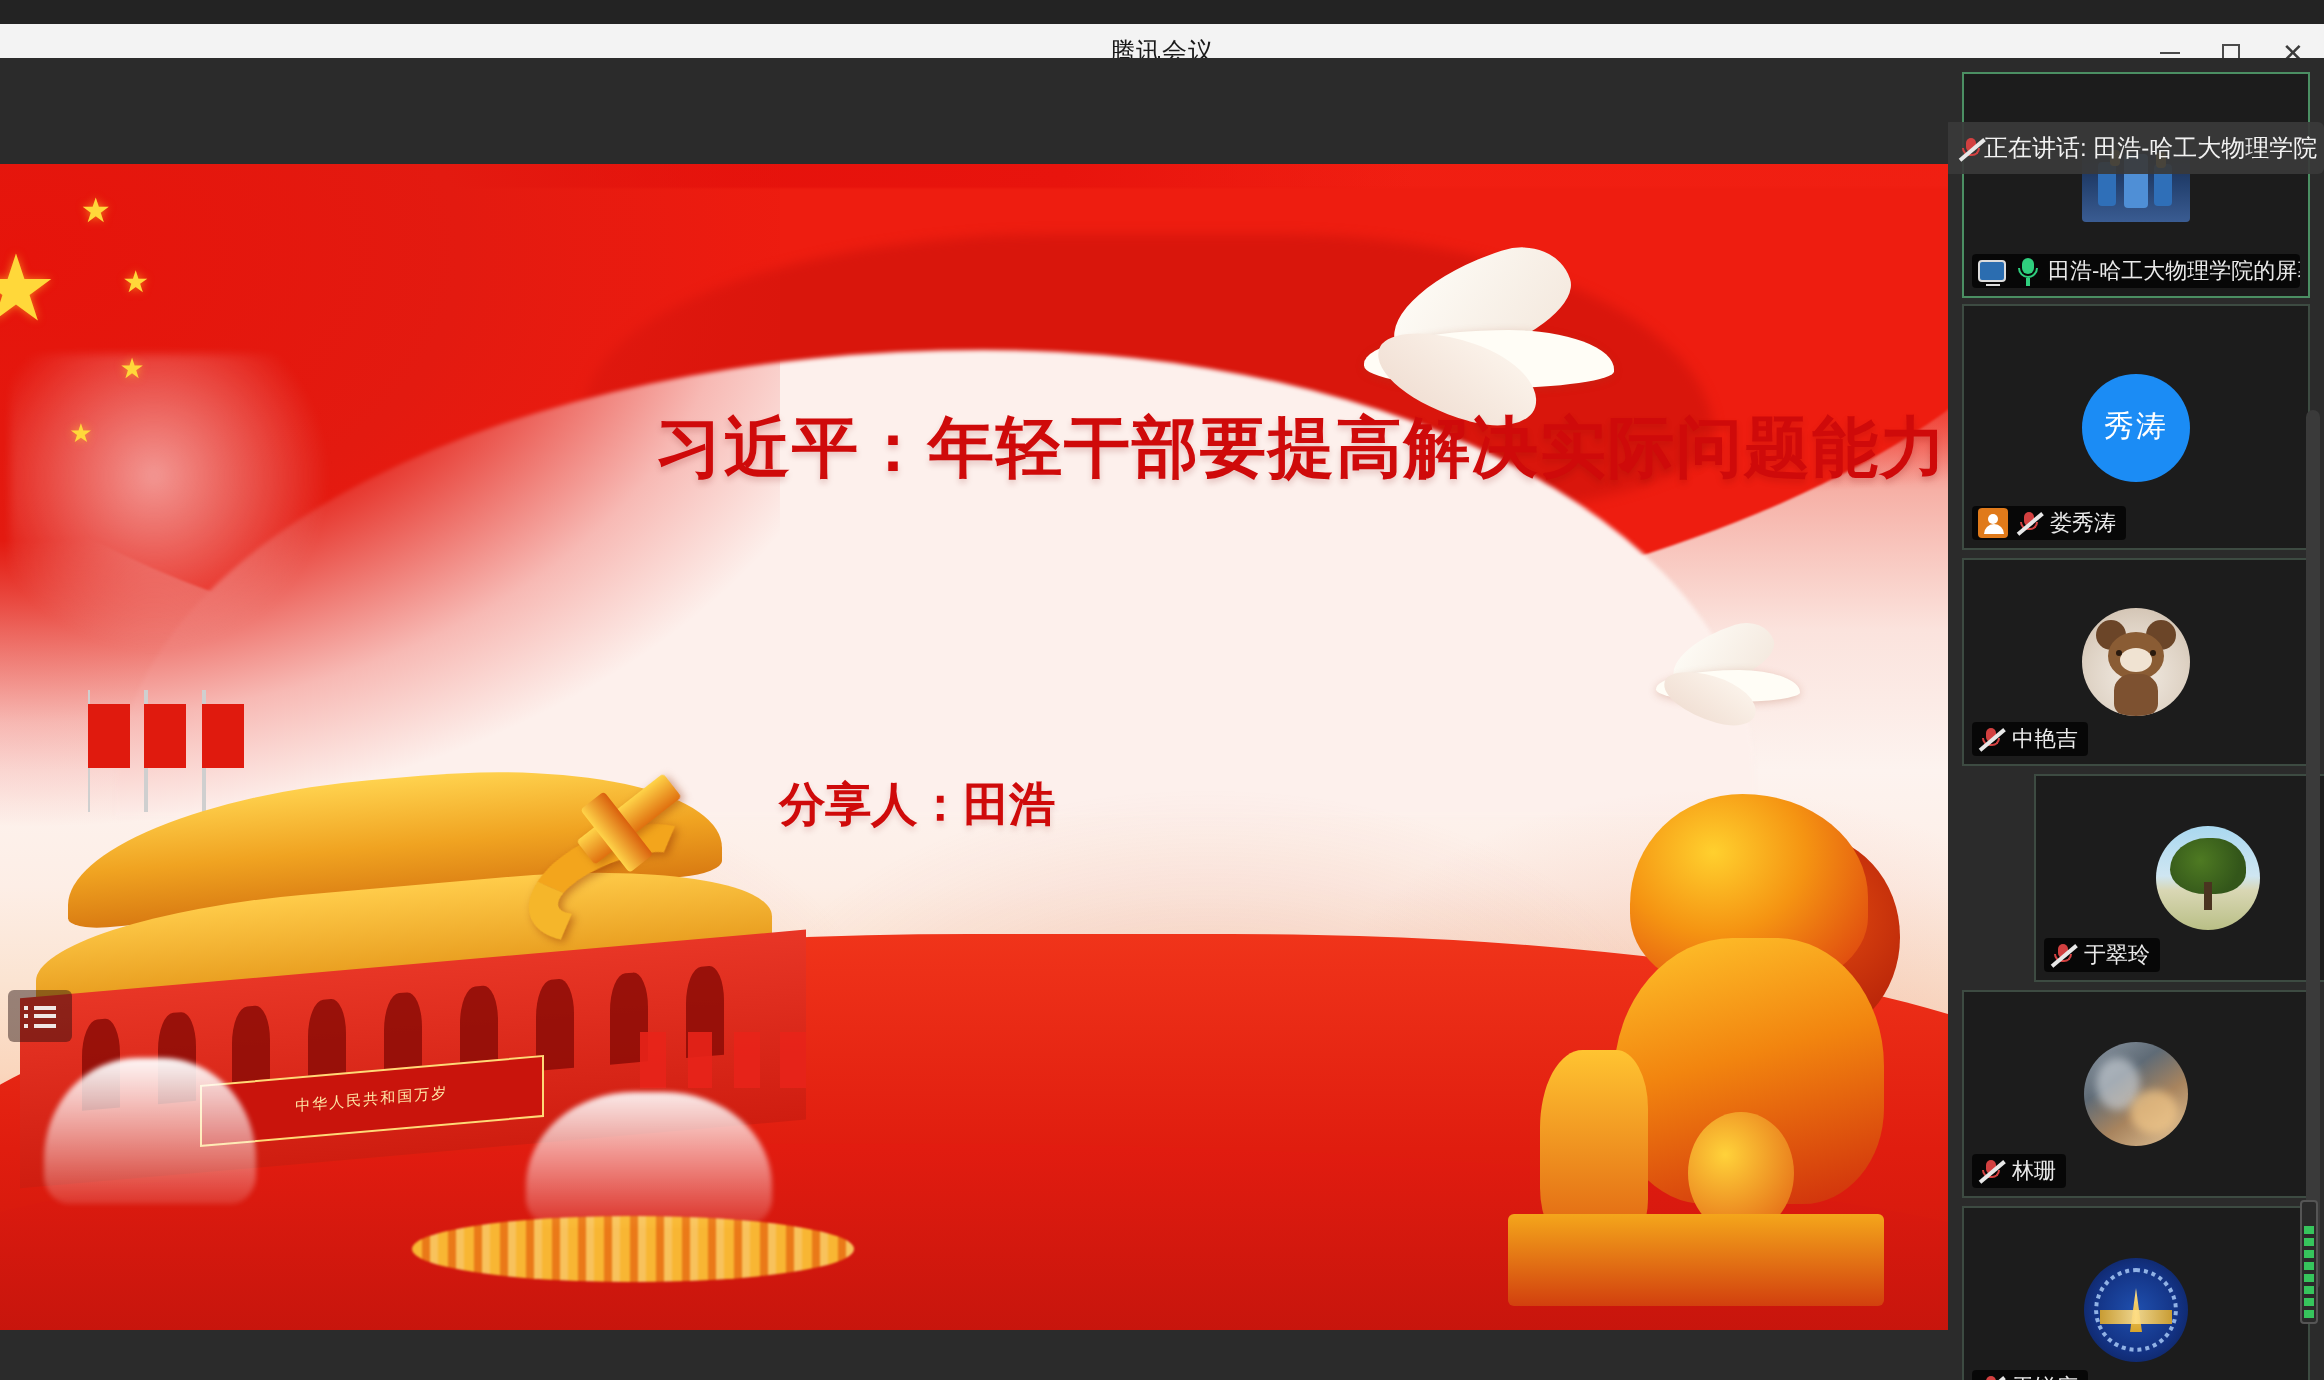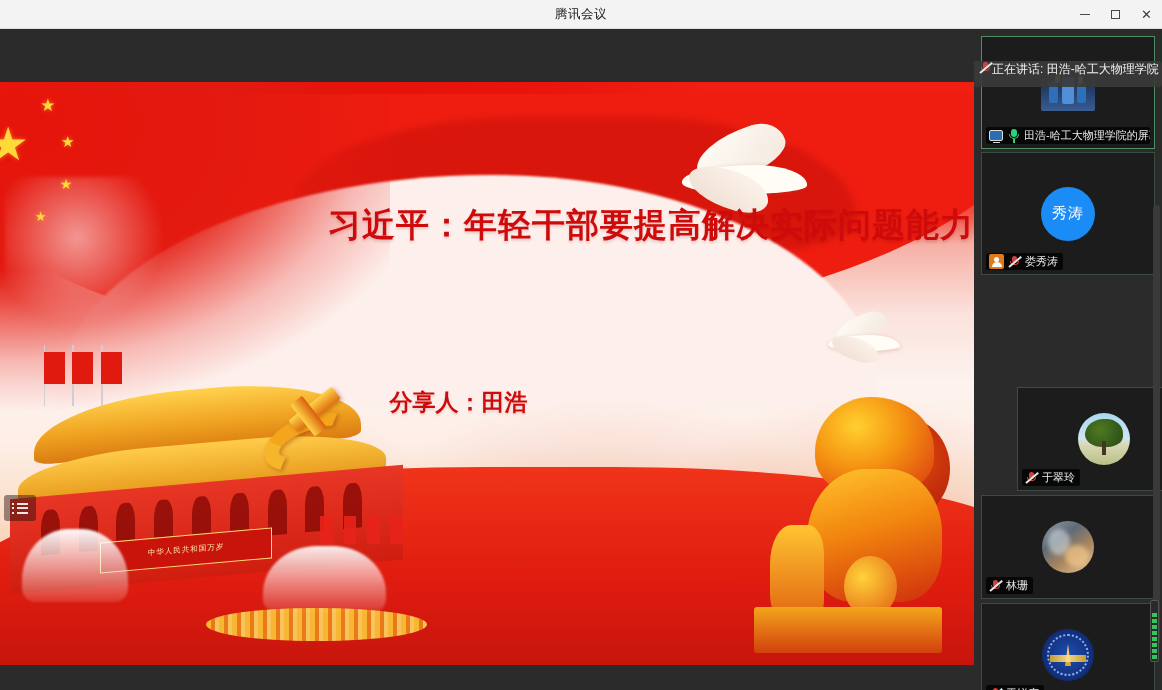--- a/index.html
+++ b/index.html
@@ -7,21 +7,21 @@
     width: 1162px; height: 690px;
     overflow: hidden;
     font-family: "Liberation Sans", "DejaVu Sans", sans-serif;
     background: #1f1f1f;
   }
 
   #app { position: relative; width: 1162px; height: 690px; background: #232323; }
 
   
   .titlebar {
-    position: absolute; left: 0; top: 0; width: 1162px; height: 29px;
+    position: absolute; left: 0; top: 12px; width: 1162px; height: 29px;
     background: #f3f3f3;
     border-bottom: 1px solid #dcdcdc;
     display: flex; align-items: center; justify-content: center;
   }
   .titlebar-title {
     font-size: 12.5px; color: #1a1a1a; letter-spacing: .5px;
   }
   .win-controls {
     position: absolute; right: 0; top: 0; height: 29px; display: flex;
   }
@@ -409,21 +409,21 @@
     content:""; position:absolute; left:5px; top:2.5px; width:5px; height:5px; background:#fff; border-radius:50%;
   }
   .host-badge::after {
     content:""; position:absolute; left:2.5px; top:8px; width:10px; height:5px; background:#fff; border-radius:5px 5px 0 0;
   }
 
   
   .speaking-toast {
     position:absolute; left:-2px; top:32px; width:190px; height:26px;
     background:rgba(58,58,58,.92); border-radius:3px;
-    display:flex; align-items:flex-start; gap:0; padding-left:7px;
+    display:flex; align-items:center; gap:0; padding-left:7px;
     overflow:hidden; white-space:nowrap;
   }
   .speaking-text { font-size:12px; color:#f2f2f2; }
 
   
   .audio-meter {
     position:absolute; right:3px; bottom:28px; width:9px; height:62px;
     background:#2a2a2a; border:1px solid #555; border-radius:2px;
     display:flex; flex-direction:column-reverse; gap:2px; padding:2px; align-items:center;
   }
@@ -604,20 +604,39 @@
           <span class="host-badge"></span>
           <span class="icon-mic-off">
             <span class="cap"></span>
               <span class="arc"></span>
               <span class="slash"></span>
           </span>
           <span class="tile-name">娄秀涛</span>
         </div>
       </div>
 
+      <div class="tile" style="top:250px; height:104px;">
+        <div class="tile-avatar av-bear">
+          <span class="ear l"></span>
+            <span class="ear r"></span>
+          <span class="head"></span>
+            <span class="face"></span>
+          <span class="eye l"></span>
+            <span class="eye r"></span>
+          <span class="body"></span>
+        </div>
+        <div class="tile-footer">
+          <span class="icon-mic-off">
+            <span class="cap"></span>
+              <span class="arc"></span>
+              <span class="slash"></span>
+          </span>
+          <span class="tile-name">中艳吉</span>
+        </div>
+      </div>
 
       <div class="tile" style="top:358px; height:104px;margin-left:36px;">
         <div class="tile-avatar av-tree">
           <span class="canopy"></span>
             <span class="trunk"></span>
         </div>
         <div class="tile-footer">
           <span class="icon-mic-off">
             <span class="cap"></span>
               <span class="arc"></span>

